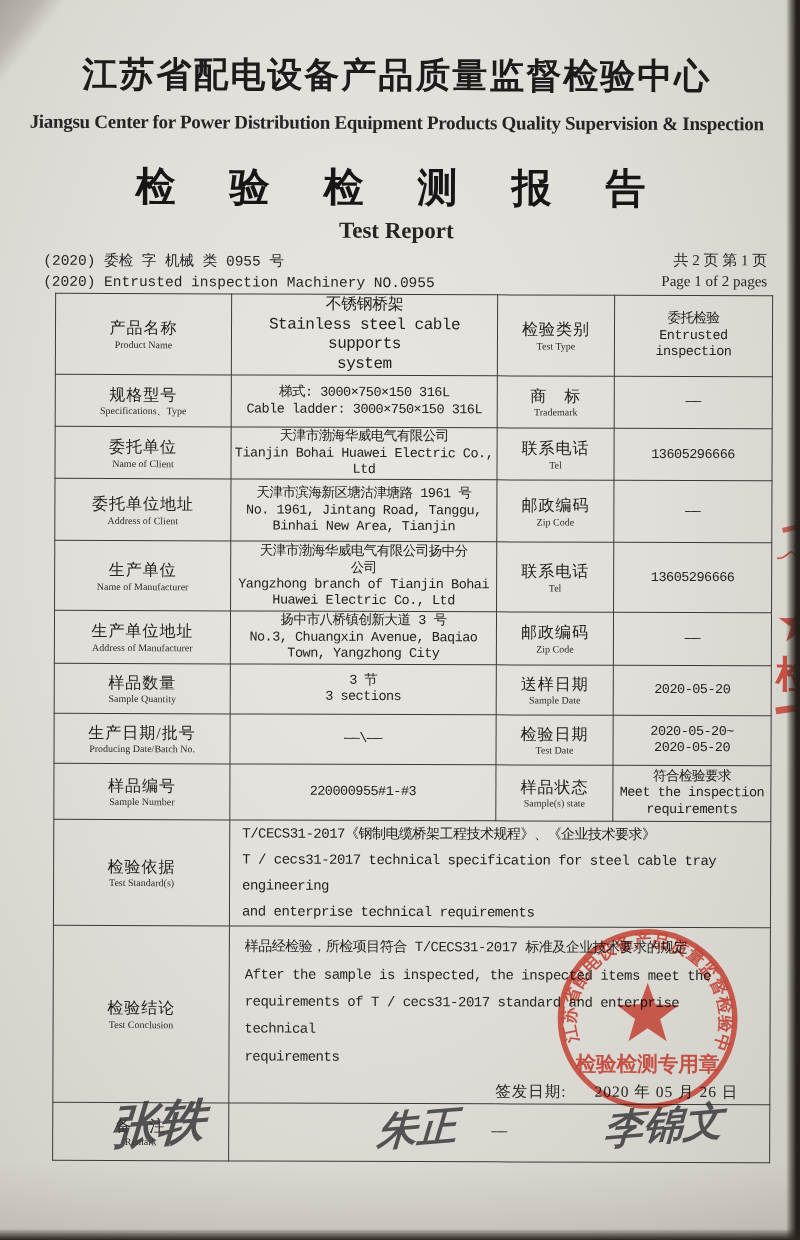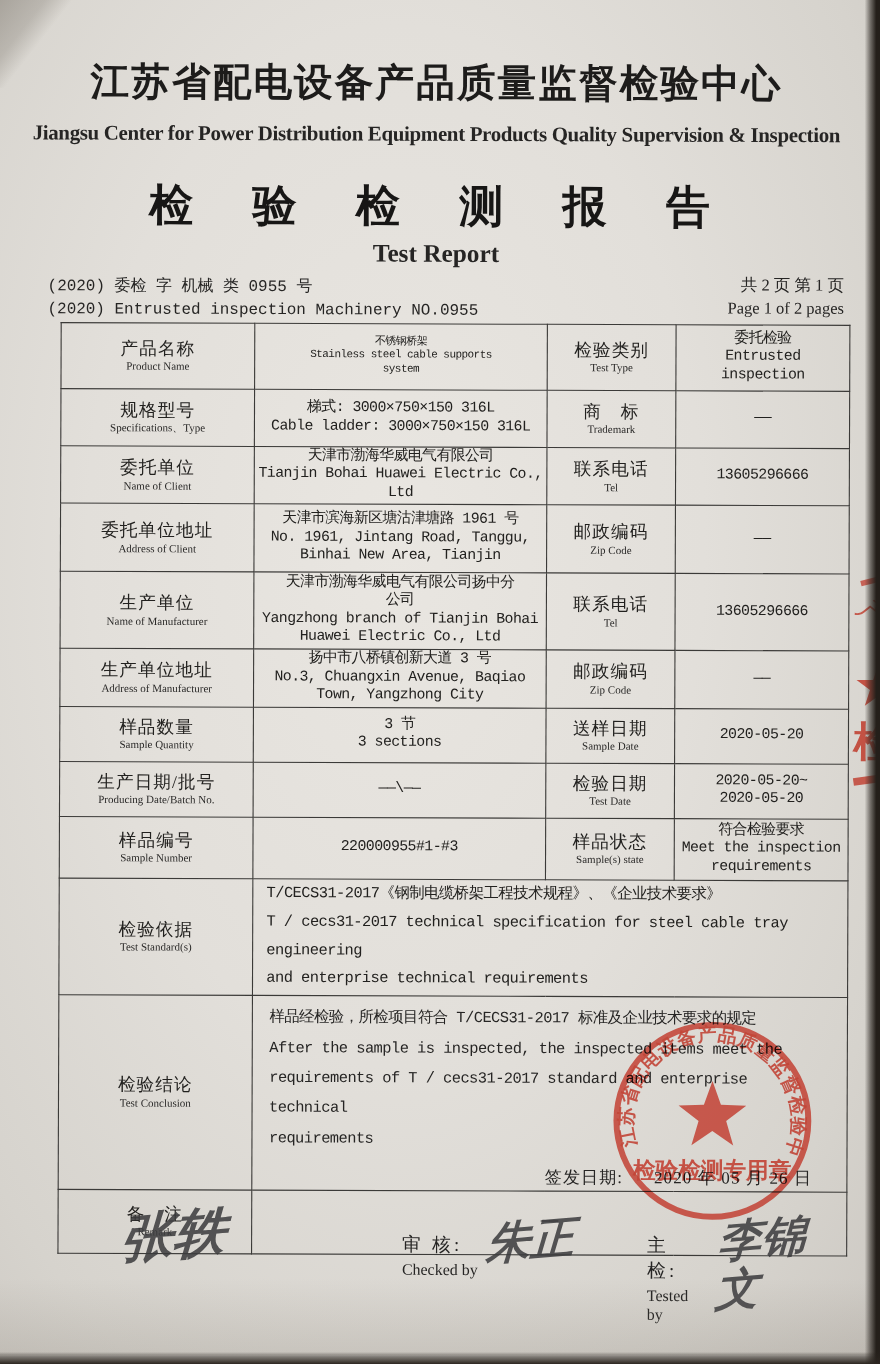--- a/index.html
+++ b/index.html
@@ -40,21 +40,21 @@
   table.main { position:absolute; top:294px; left:54px; width:717px; border-collapse:collapse;
     table-layout:fixed; }
   table.main td { border:1.6px solid #3b3a38; vertical-align:middle; text-align:center;
     padding:1px 3px; overflow:hidden; }
   col.c1 { width:176px; } col.c2 { width:266px; } col.c3 { width:117px; } col.c4 { width:158px; }
 
   td .cn { font-size:16px; line-height:1.35; letter-spacing:1px; color:#22211f; }
   td .en { font-size:10px; line-height:1.2; color:#2a2928; }
   td.val { font-family:"Liberation Mono", monospace; font-size:13.5px; line-height:1.22;
     color:#22211f; letter-spacing:-0.5px; }
-  td.val.cnfirst { font-size:10px; }
+  td.val.cnfirst { font-size:16px; }
   .ml { white-space:pre-line; }
   td.val.left { text-align:left; padding-left:12px; padding-right:10px; font-size:14px; line-height:1.85; }
 
   .r0 td { height:60px; } .r1 td { height:52px; } .r2 td { height:50px; }
   .r3 td { height:62px; } .r4 td { height:70px; } .r5 td { height:50px; }
   .r6 td { height:50px; } .r7 td { height:50px; } .r8 td { height:56px; }
   .r9 td { height:105px; } .r10 td { height:145px; } .r11 td { height:58px; }
 
   .concl-text { text-align:left; padding:6px 14px 0 12px; font-family:"Liberation Mono", monospace;
     font-size:14px; line-height:1.95; white-space:pre-line; letter-spacing:-0.5px; }
@@ -274,31 +274,23 @@
         <td class="val ml" colspan="3">——</td>
       </tr>
     </tbody>
       </table>
 
     <div class="sigrow">
       <div class="siggroup sg1">
         <div class="signame">张轶</div>
       </div>
       <div class="siggroup sg2">
-        <div class="siglabel">
-          <div class="cn">审 核:</div>
-          <div class="en">Checked by</div>
-        </div>
         <div class="signame">朱正</div>
       </div>
       <div class="siggroup sg3">
-        <div class="siglabel">
-          <div class="cn">主 检:</div>
-          <div class="en">Tested by</div>
-        </div>
         <div class="signame">李锦文</div>
       </div>
     </div>
 
     <svg class="stamp" viewBox="0 0 200 200">
       <circle cx="100" cy="96" r="89" fill="none" stroke="#c0392b" stroke-width="5.5" opacity="0.88"></circle>
       <polygon points="100,59 107.9,81.1 131.4,81.8 112.8,96.2 119.4,118.7 100,105.5 80.6,118.7 87.2,96.2 68.6,81.8 92.1,81.1" fill="#c0392b" opacity="0.88"></polygon>
       <defs>
         <path id="ringPath" d="M 30.4 120.6 A 74 74 0 1 1 169.6 120.6"></path>
       </defs>

